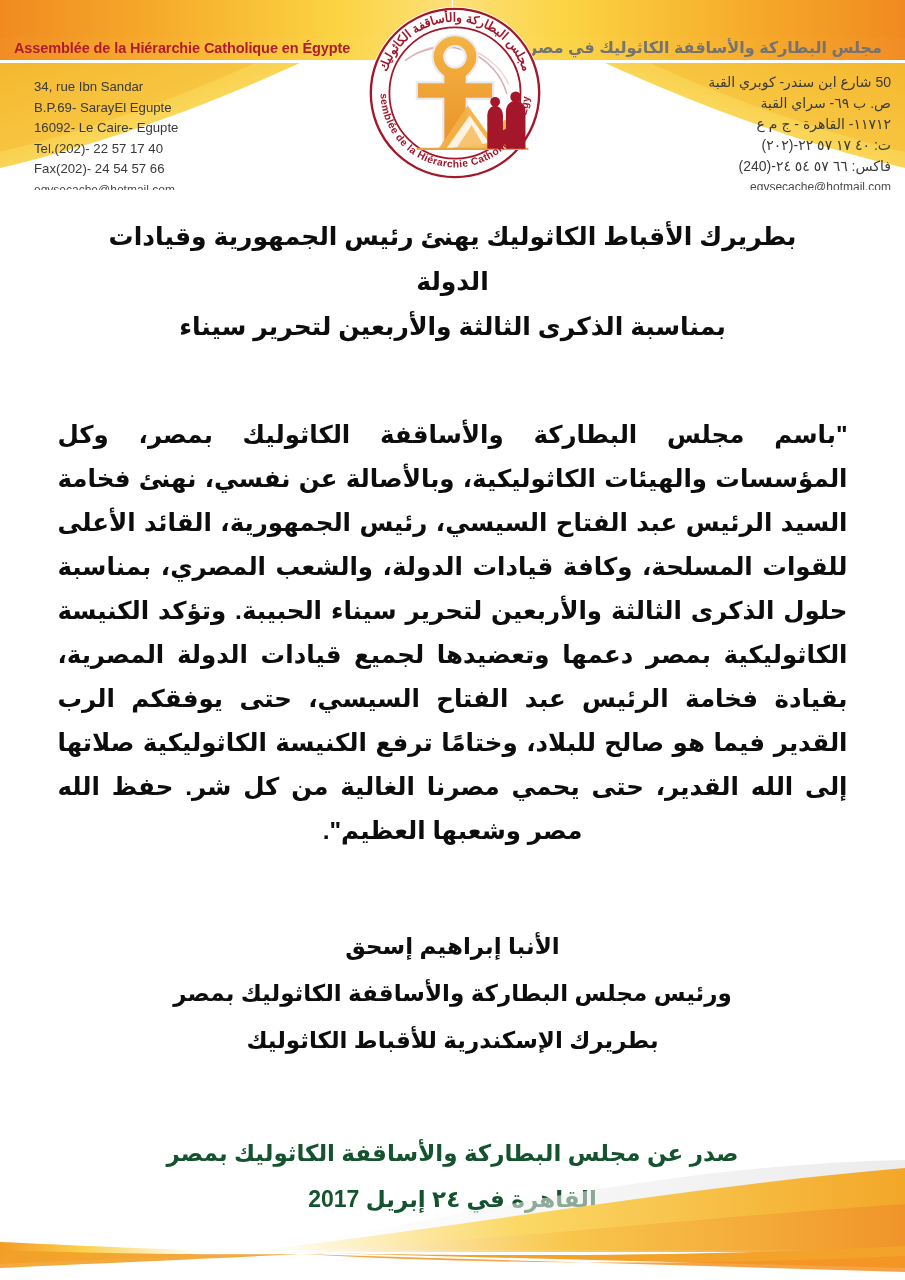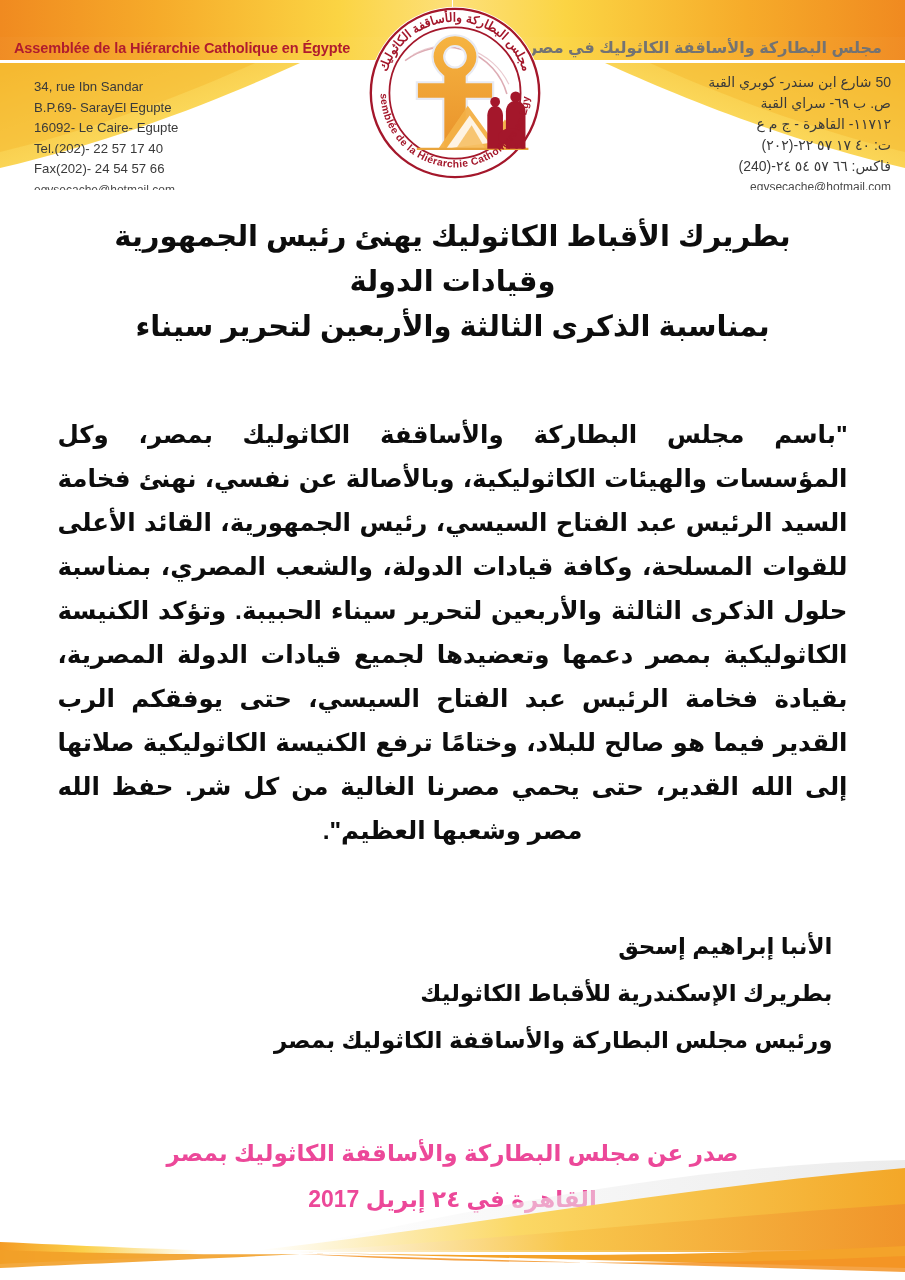--- a/index.html
+++ b/index.html
@@ -106,21 +106,21 @@
     top: 196px;
     left: 0;
     width: 905px;
     direction: rtl;
     text-align: center;
   }
 
   .doc-title {
     margin: 0 auto;
     width: 720px;
-    font-size: 29px;
+    font-size: 25px;
     line-height: 45px;
     font-weight: bold;
     color: #0d0d0d;
     text-align: center;
     padding-top: 18px;
     letter-spacing: 0px;
   }
 
   .body-para {
     margin: 64px auto 0 auto;
@@ -134,31 +134,31 @@
     text-justify: inter-word;
   }
 
   .signature {
     margin: 70px auto 0 auto;
     width: 760px;
     font-size: 23px;
     line-height: 47px;
     font-weight: bold;
     color: #0d0d0d;
-    text-align: right;
+    text-align: center;
   }
   .signature div { white-space: nowrap; }
 
   .issued {
     margin: 66px auto 0 auto;
     width: 760px;
     font-size: 23px;
     line-height: 46px;
     font-weight: bold;
-    color: #ec4899;
+    color: #14532d;
     text-align: center;
   }
   .issued div { white-space: nowrap; }
 
   
   .footer {
     position: absolute;
     left: 0;
     bottom: 0;
     width: 905px;
@@ -312,22 +312,22 @@
 
     <div class="doc-title">
       <div>بطريرك الأقباط الكاثوليك يهنئ رئيس الجمهورية وقيادات الدولة</div>
       <div>بمناسبة الذكرى الثالثة والأربعين لتحرير سيناء</div>
     </div>
 
     <div class="body-para">"باسم مجلس البطاركة والأساقفة الكاثوليك بمصر، وكل المؤسسات والهيئات الكاثوليكية، وبالأصالة عن نفسي، نهنئ فخامة السيد الرئيس عبد الفتاح السيسي، رئيس الجمهورية، القائد الأعلى للقوات المسلحة، وكافة قيادات الدولة، والشعب المصري، بمناسبة حلول الذكرى الثالثة والأربعين لتحرير سيناء الحبيبة. وتؤكد الكنيسة الكاثوليكية بمصر دعمها وتعضيدها لجميع قيادات الدولة المصرية، بقيادة فخامة الرئيس عبد الفتاح السيسي، حتى يوفقكم الرب القدير فيما هو صالح للبلاد، وختامًا ترفع الكنيسة الكاثوليكية صلاتها إلى الله القدير، حتى يحمي مصرنا الغالية من كل شر. حفظ الله مصر وشعبها العظيم".</div>
 
     <div class="signature">
       <div>الأنبا إبراهيم إسحق</div>
+      <div>ورئيس مجلس البطاركة والأساقفة الكاثوليك بمصر</div>
       <div>بطريرك الإسكندرية للأقباط الكاثوليك</div>
-      <div>ورئيس مجلس البطاركة والأساقفة الكاثوليك بمصر</div>
     </div>
 
     <div class="issued">
       <div>صدر عن مجلس البطاركة والأساقفة الكاثوليك بمصر</div>
       <div>القاهرة في ٢٤ إبريل 2017</div>
     </div>
 
   </div>
 
   <div class="footer">

